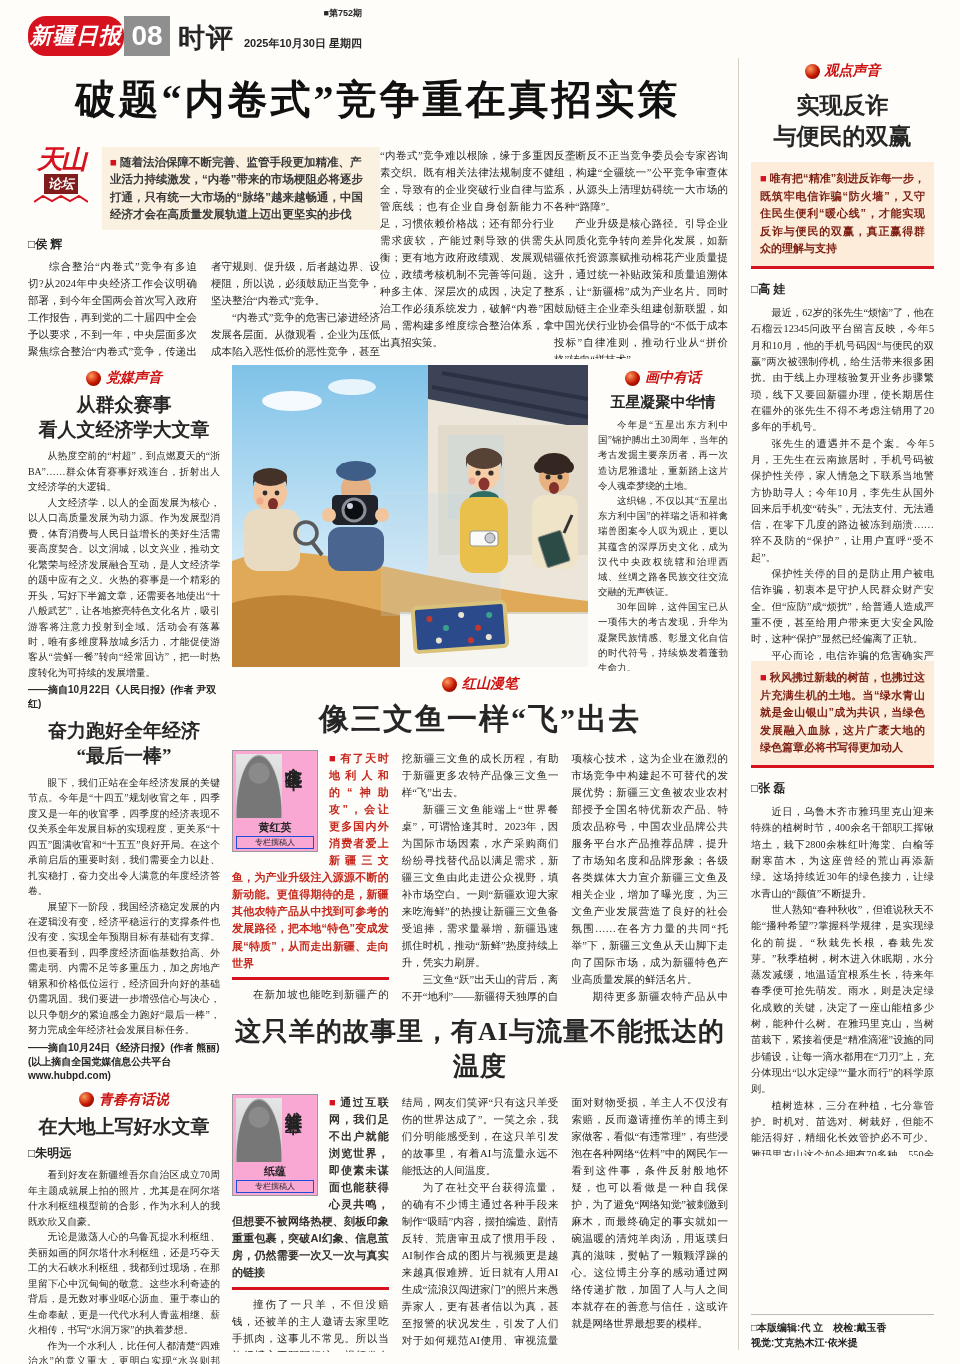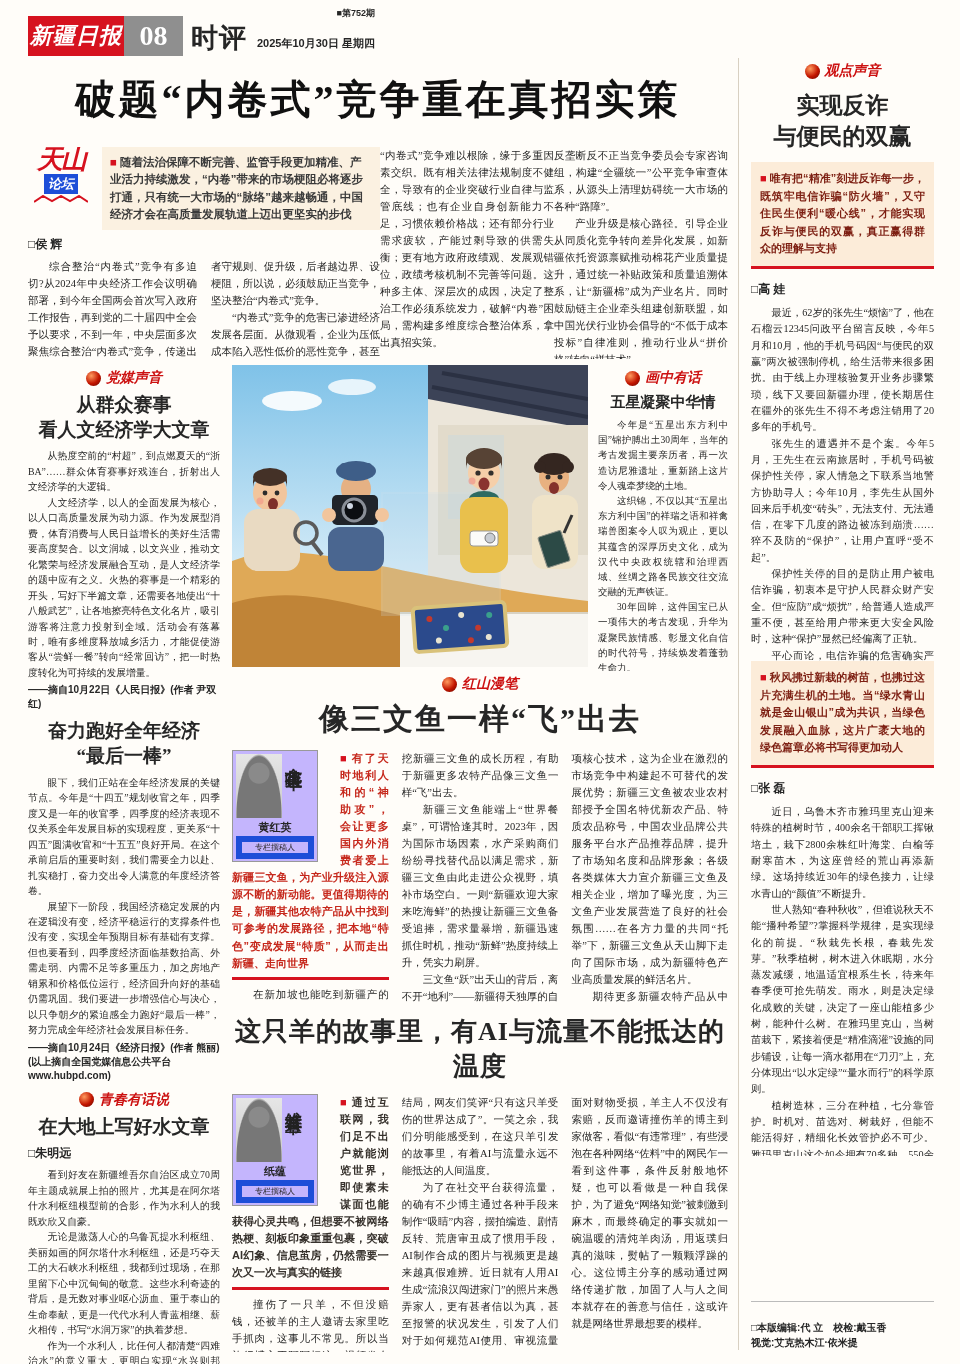--- a/index.html
+++ b/index.html
@@ -5,42 +5,42 @@
   * { box-sizing: border-box; margin: 0; padding: 0; }
   html,body { background:#e9e9e9; }
   .page {
     width: 960px; height: 1364px; margin: 0 auto; background: #fffdf9;
     font-family: "Liberation Serif", "DejaVu Serif", serif; color: #262626;
     position: relative; overflow: hidden; padding: 10px 26px 6px 28px;
   }
   
   .masthead { display:flex; align-items:flex-end; gap:0; height:46px; margin-bottom:2px; }
   .brand { background:#d6121f; color:#fff; font-weight:900; font-size:22px; font-style:italic;
-           width:96px; height:40px; display:flex; align-items:center; justify-content:center; letter-spacing:1px; }
-  .pagenum { background:#8f8f8f; color:#fff; font-weight:700; font-size:28px; width:59px; height:40px;
-           display:flex; align-items:center; justify-content:center; font-family:Liberation Serif, serif; }
+           width:96px; height:40px; display:flex; align-items:center; justify-content:center; letter-spacing:1px;border-radius:18px; }
+  .pagenum { background:#8f8f8f; color:#fff; font-weight:700; font-size:28px; width:46px; height:40px;
+           display:flex; align-items:center; justify-content:center; font-family:Liberation Sans, sans-serif; }
   .mh-right { margin-left:8px; }
   .issue { font-size:9px; font-weight:700; font-family:"Liberation Sans",sans-serif;text-align:right; }
   .mh-row { display:flex; align-items:baseline; gap:10px; }
   .section-name { font-size:27px; font-weight:900; font-family:"Liberation Sans",sans-serif; letter-spacing:1px; }
   .date { font-size:11px; font-weight:700; font-family:"Liberation Sans",sans-serif; }
   
   .content { display:flex; height: 1292px; }
   .main-col { width: 708px; }
   .sidebar { width: 198px; margin-left: 10px; padding-left: 12px; border-left: 1px solid #d8d0c2;
              display:flex; flex-direction:column; }
   
   h1.headline { text-align:center; font-size:40px; font-weight:900; letter-spacing:3px;
                 margin: 14px 0 20px 0; color:#111; }
   .lead-grid { display:flex; height:212px; overflow:hidden; margin-bottom:6px; }
   .lead-left { width:352px; flex:none; }
   .lead-box { display:flex; gap:8px; margin-bottom:6px; }
   .ts-logo { width:66px; flex:none; text-align:center; color:#d6121f; }
   .ts-top { font-size:26px; font-weight:900; font-style:italic; letter-spacing:-2px; line-height:1; }
-  .ts-bot { background:#1d4ed8; color:#fff; font-size:13px; font-weight:700; font-style:italic;
+  .ts-bot { background:#7f1d1d; color:#fff; font-size:13px; font-weight:700; font-style:italic;
             padding:1px 4px; display:inline-block; margin-top:1px; }
   .ts-zig { display:block; margin:1px auto 0; }
   .lead-summary { background:#fbf1e1; padding:7px 8px; font-size:11.5px; font-weight:700; line-height:1.5;
             color:#3a3a3a; font-family:"Liberation Sans",sans-serif; flex:1; }
   .red-sq { color:#d6121f; margin-right:3px; }
   .author { font-weight:700; font-size:12px; margin:4px 0 5px 0; }
   .two-col { display:flex; gap:14px; height:132px; overflow:hidden; }
   .tcol { flex:1; }
   .lcol { flex:1; overflow:hidden; }
   .bodytext p { font-size:10.5px; line-height:1.62; text-align:justify; text-indent:2em; }
@@ -64,45 +64,45 @@
   .pt-h2 { text-align:center; font-size:15px; font-weight:900; font-family:"Liberation Sans",sans-serif; margin:2px 0 6px; }
   .pt-body p { font-size:9.5px; line-height:1.6; text-align:justify; text-indent:2em; }
   
   .band { flex:none; }
   .salmon-h2 { text-align:center; font-size:30px; font-weight:900; letter-spacing:2px; margin:2px 0 10px; }
   .sheep-h2 { text-align:center; font-size:26px; font-weight:900; letter-spacing:1px; margin:12px 0 10px; }
   .band-cols { display:flex; gap:13px; overflow:hidden; }
   .salmon .band-cols { height:252px; }
   .sheep .band-cols { height:258px; }
   .bcol { flex:1; overflow:hidden; }
-  .portrait { float:left; width:86px; border:1px solid #999; padding:3px 3px 2px; margin:0 22px 3px 0; background:#c4b5fd; }
+  .portrait { float:left; width:86px; border:1px solid #999; padding:3px 3px 2px; margin:0 11px 3px 0; background:#f9a8d4; }
   .p-top { display:flex; gap:3px; }
   .photo { width:46px; height:64px; flex:none;
      background: radial-gradient(circle at 50% 30%, #8a8a8a 10px, rgba(0,0,0,0) 11px),
                  radial-gradient(ellipse at 50% 95%, #777 22px, rgba(0,0,0,0) 23px),
                  linear-gradient(#e6e6e6,#c9c9c9); }
   .vtitle { writing-mode: vertical-rl; font-size:17px; font-weight:900; line-height:1; letter-spacing:2px; color:#222; }
   .p-name { font-size:11px; font-weight:700; text-align:center; margin-top:2px; }
-  .p-role { font-size:8px; text-align:center; border:6px solid #1d4ed8; margin-top:1px; padding:0 1px;
+  .p-role { font-size:8px; text-align:center; border:1px solid #1d4ed8; margin-top:1px; padding:0 1px;
             font-family:"Liberation Sans",sans-serif; }
   .feat-summary { font-size:11px; font-weight:700; line-height:1.55; text-align:justify;
             font-family:"Liberation Sans",sans-serif; }
   .feat-summary.red { color:#c6281c; }
   .feat-summary.dark { color:#37322d; }
   .feat-rule { clear:both; border-bottom:3px solid #d6121f; margin:5px 0 6px; }
   
   .sb-h2 { text-align:center; font-size:23px; font-weight:900; line-height:1.35; margin:4px 0 10px; }
   .sb-box { background:#fcecd9; color:#7d1f12; font-weight:700; font-size:11px; line-height:1.6;
             padding:8px 9px; border-bottom:3px solid #d6121f; text-align:justify;
             font-family:"Liberation Sans",sans-serif; margin-bottom:10px; }
   .sb-author { font-weight:700; font-size:12px; margin:2px 0 7px; }
   .sb-body { overflow:hidden; }
   .sb-body p { font-size:10.2px; line-height:1.6; text-align:justify; text-indent:2em; }
   .sb-body.h1x { height:356px; } .sb-body.h2x { height:352px; }
-  .credits { margin-top:auto; border-top:1px solid #bbb; padding-top:18px;
+  .credits { margin-top:auto; border-top:1px solid #bbb; padding-top:5px;
              font-size:10px; font-weight:700; font-family:"Liberation Sans",sans-serif; line-height:1.5; }
 </style>
 </head>
 <body>
 
 <div class="page">
 
   <div class="masthead">
     <div class="brand">新疆日报</div>
     <div class="pagenum">08</div>

